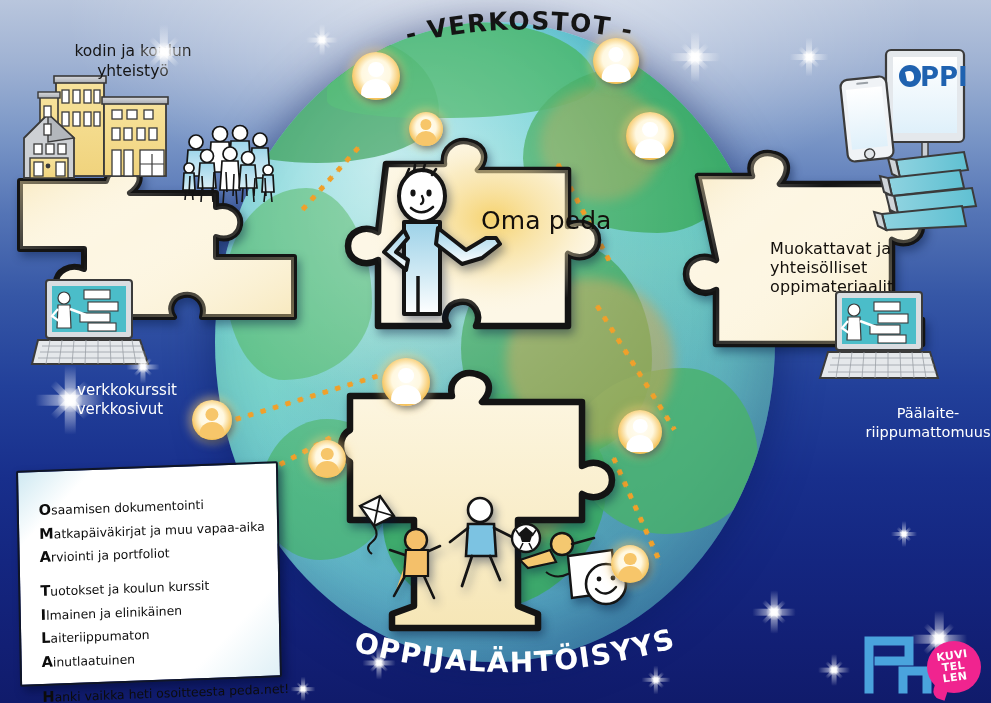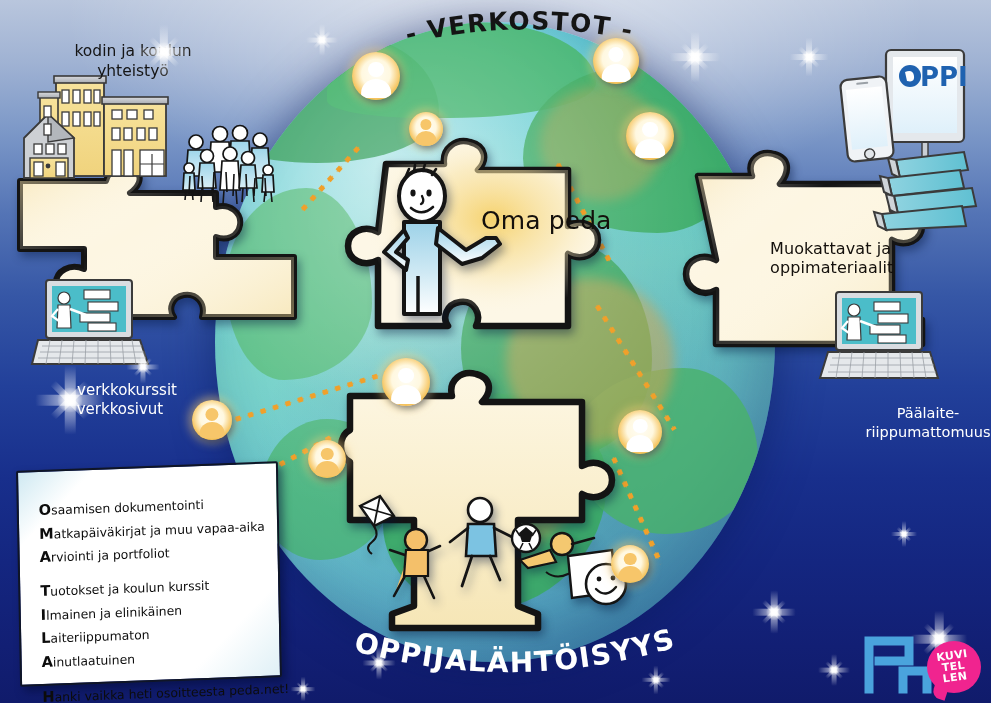--- a/index.html
+++ b/index.html
@@ -259,20 +259,21 @@
                L216,70 C230,62 246,72 246,86 C246,100 230,108 216,100 L216,180
                L246,180 L246,204 L40,204 L40,150 C26,158 10,148 10,134
                C10,120 26,112 40,120 Z" fill="#fdf6e2" stroke="#141414" stroke-width="6.5" stroke-linejoin="round"></path>
       <path d="M22,36 L76,36 C70,20 84,10 98,14 C114,18 114,32 104,44 L216,44
                L216,70 C230,62 246,72 246,86 C246,100 230,108 216,100 L216,180
                L246,180 L246,204 L40,204 L40,150 C26,158 10,148 10,134
                C10,120 26,112 40,120 Z" fill="url(#warmR)" opacity=".6"></path>
     </svg>
     <div class="ptext" style="left:94px;top:84px;font-size:16px;margin-top:16px;">
       <div>Muokattavat ja</div>
+      <div>yhteisölliset</div>
       <div>oppimateriaalit</div>
     </div>
   </div>
 
   <div class="piece" style="left:330px;top:366px;width:330px;height:270px;">
     <svg viewBox="0 0 330 270" width="330" height="270">
       <defs>
         <linearGradient id="warmB" x1="0" y1="0" x2="0" y2="1">
           <stop offset="0%" stop-color="#fdf7e4"></stop>
           <stop offset="100%" stop-color="#f6e6b6"></stop>

